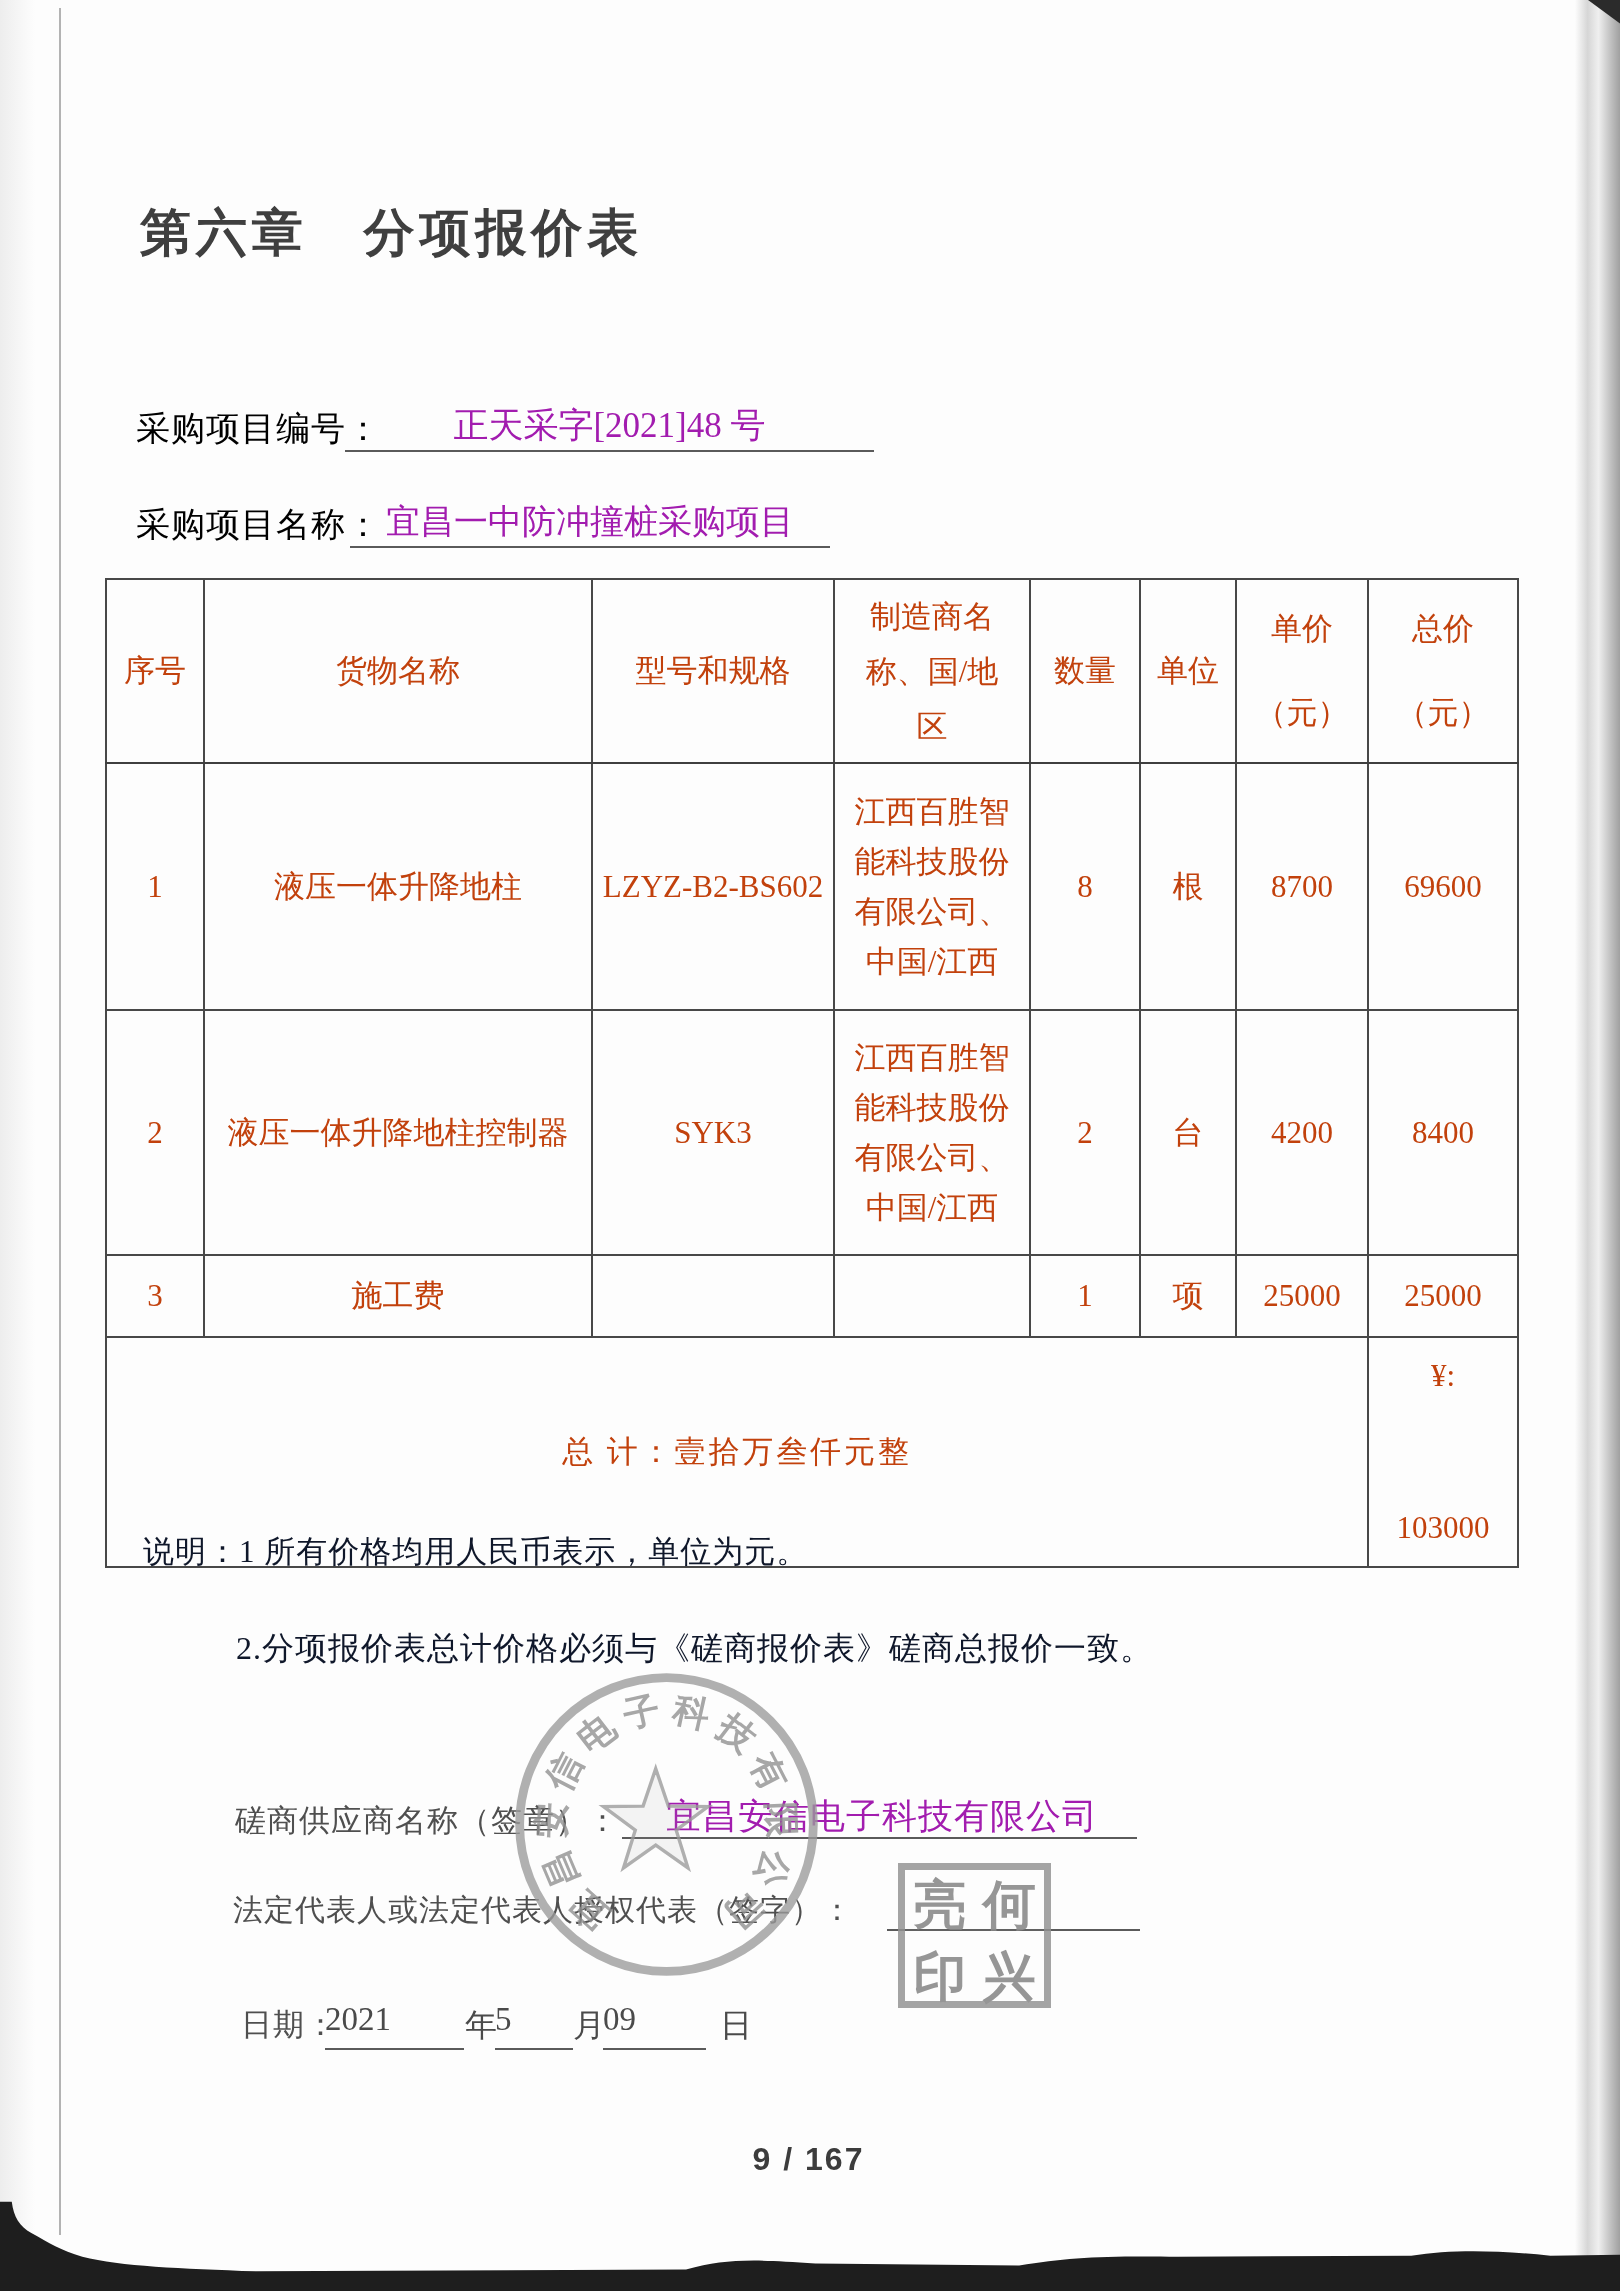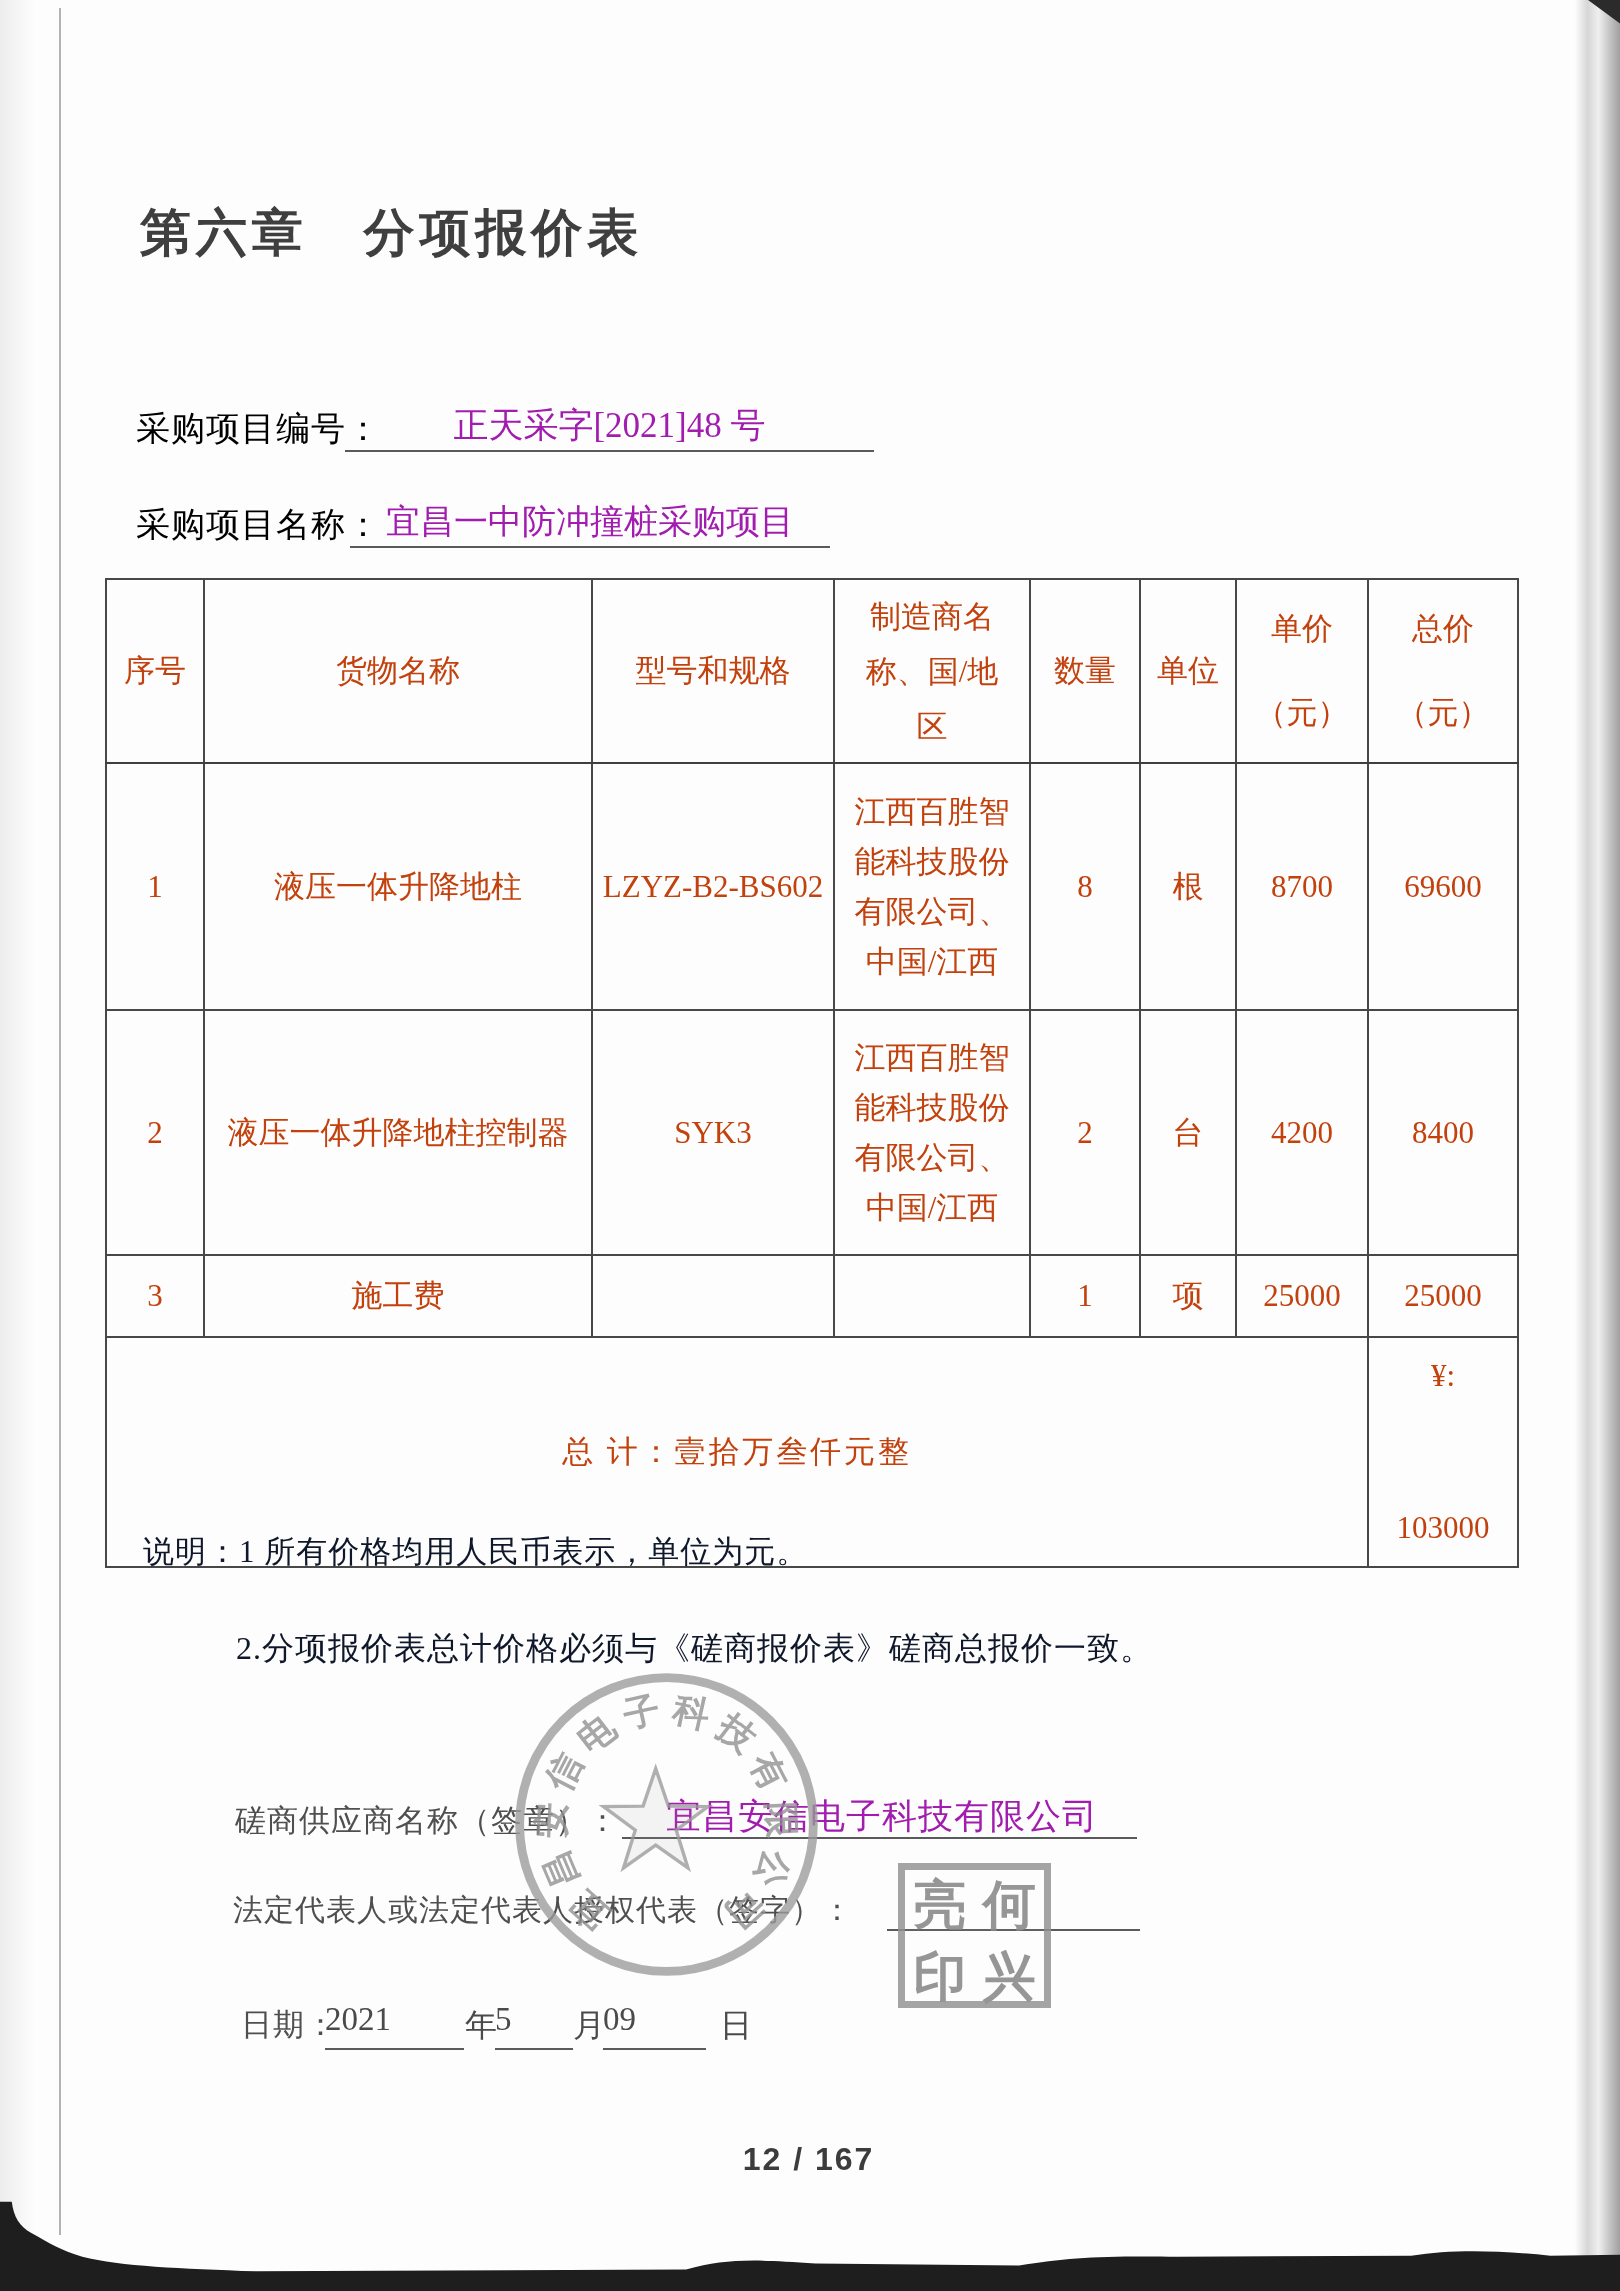--- a/index.html
+++ b/index.html
@@ -216,18 +216,18 @@
     </g>
 </svg>
 
 <div class="abs name-seal">
   <span>亮</span>
   <span>何</span>
   <span>印</span>
   <span>兴</span>
 </div>
 
-<div class="abs footer">12 / 167</div>
+<div class="abs footer">9 / 167</div>
 
 <svg class="abs bottom-band" width="1620" height="106" viewBox="0 2230 1653 108">
   <path fill="#1e1e1e" d="M0,2338 L0,2246 L12,2246 C14,2262 20,2271 32,2278 C50,2288 62,2296 84,2302 C124,2312 184,2314 262,2317 L700,2315 C740,2305 762,2304 832,2309 L1040,2311 C1090,2303 1122,2301 1202,2302 L1440,2301 C1480,2295 1522,2295 1582,2301 L1653,2300 L1653,2338 Z"></path>
 </svg>
 
 
 </body></html>

